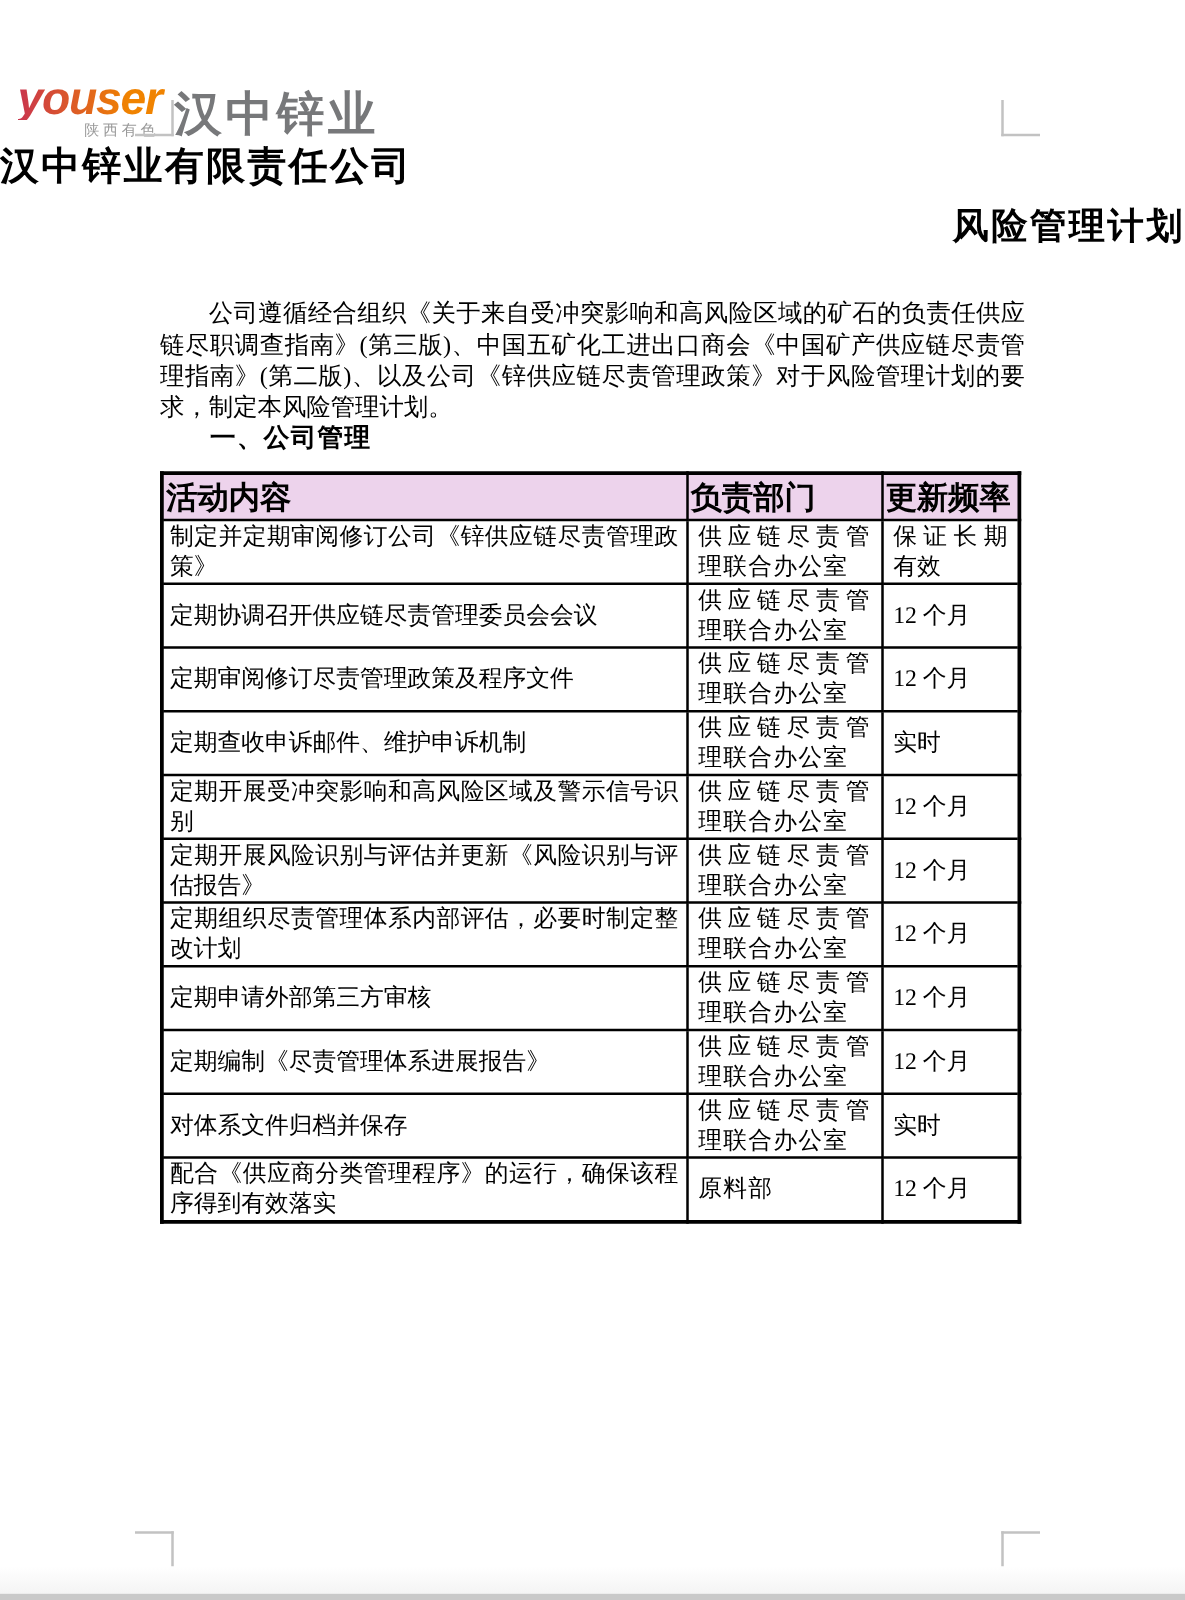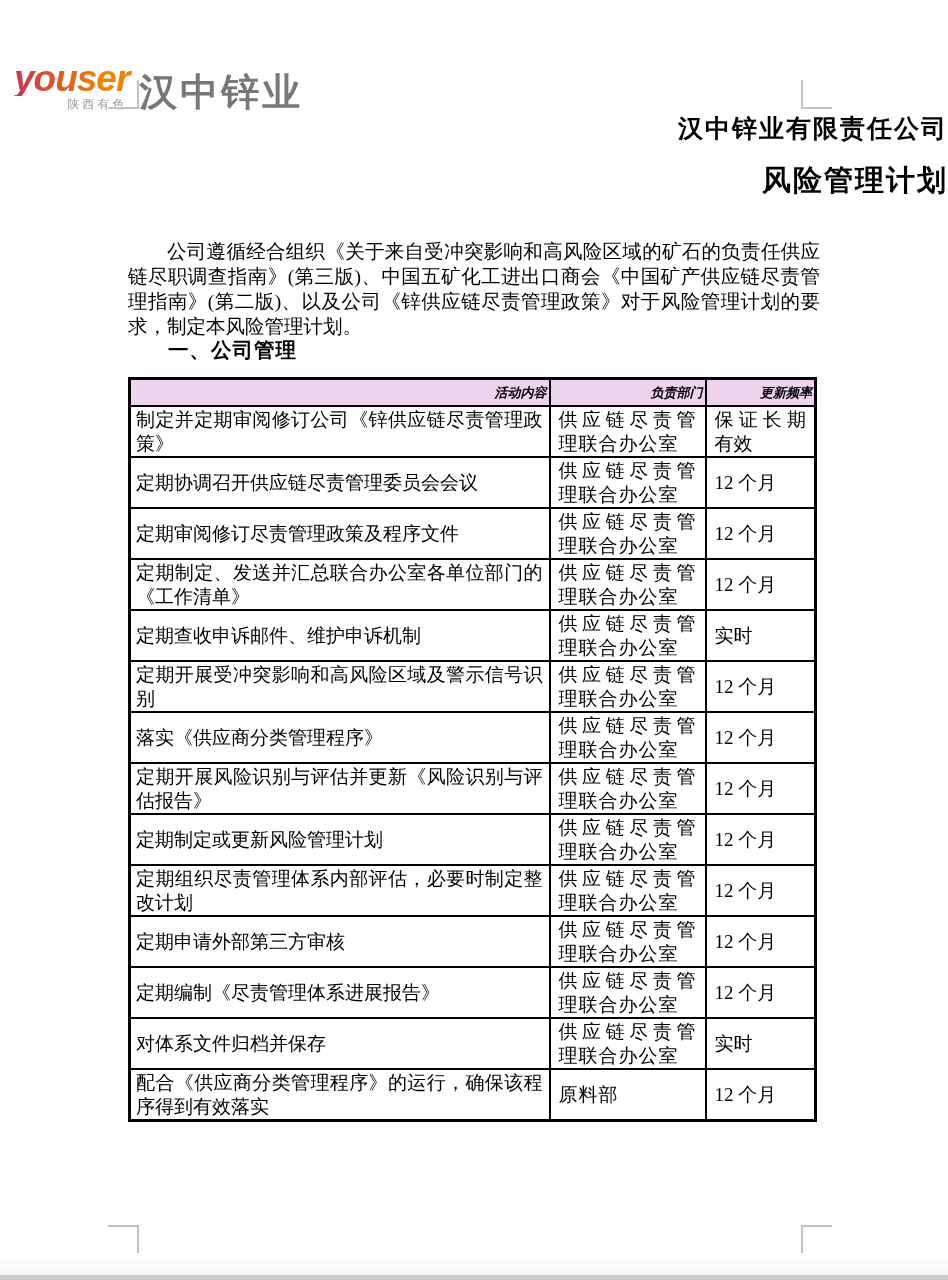--- a/index.html
+++ b/index.html
@@ -46,21 +46,21 @@
   }
   
   .crop{position:absolute;width:29px;height:27px;}
   .crop.tl{left:108px;top:80px;border-right:2px solid var(--crop-gray);border-bottom:2px solid var(--crop-gray);}
   .crop.tr{left:801px;top:80px;border-left:2px solid var(--crop-gray);border-bottom:2px solid var(--crop-gray);}
   .crop.bl{left:108px;top:1225px;border-right:2px solid var(--crop-gray);border-top:2px solid var(--crop-gray);}
   .crop.br{left:801px;top:1225px;border-left:2px solid var(--crop-gray);border-top:2px solid var(--crop-gray);}
   
   .doc-title{
     position:absolute;top:112px;left:0;width:100%;
-    text-align:right;font-size:25px;font-weight:bold;letter-spacing:2px;
+    text-align:left;font-size:31px;font-weight:bold;letter-spacing:2px;
   }
   .doc-subtitle{
     position:absolute;top:161px;left:0;width:100%;
     text-align:right;font-size:29px;font-weight:bold;letter-spacing:2px;
   }
   .intro{
     position:absolute;top:219px;left:128px;width:692px;
     font-size:19.5px;line-height:25px;text-align:justify;text-indent:2em;
   }
   .section-heading{
@@ -72,22 +72,22 @@
     position:absolute;top:377px;left:128px;
     width:686px;border-collapse:collapse;table-layout:fixed;
     border:3px solid var(--border-black);
   }
   table.activity col.c1{width:420px;}
   table.activity col.c2{width:156px;}
   table.activity col.c3{width:110px;}
   table.activity th{
     background:var(--header-bg);
     border:2px solid var(--border-black);
-    font-size:13px;font-weight:bold;
-    height:23px;padding:1px 2px;text-align:right;font-style:italic;
+    font-size:25px;font-weight:bold;
+    height:23px;padding:1px 2px;text-align:left;
   }
   table.activity td{
     border:2px solid var(--border-black);
     font-size:19px;line-height:23.5px;
     height:46px;vertical-align:middle;margin-left:35px;
   }
   td.c-activity{padding:1px 6px 1px 5px;text-align:justify;}
   td.c-dept{padding:1px 8px;text-align:justify;letter-spacing:1px;}
   td.c-freq{padding:1px 8px;text-align:justify;border-radius:14px;}
   
@@ -144,56 +144,41 @@
       <td class="c-freq">12 个月</td>
     </tr>
 
     <tr>
       <td class="c-activity">定期审阅修订尽责管理政策及程序文件</td>
       <td class="c-dept">供应链尽责管理联合办公室</td>
       <td class="c-freq">12 个月</td>
     </tr>
 
 
-    <tr>
-      <td class="c-activity">定期制定、发送并汇总联合办公室各单位部门的《工作清单》</td>
-      <td class="c-dept">供应链尽责管理联合办公室</td>
-      <td class="c-freq">12 个月</td>
-    </tr>
 
     <tr>
       <td class="c-activity">定期查收申诉邮件、维护申诉机制</td>
       <td class="c-dept">供应链尽责管理联合办公室</td>
       <td class="c-freq">实时</td>
     </tr>
 
     <tr>
       <td class="c-activity">定期开展受冲突影响和高风险区域及警示信号识别</td>
       <td class="c-dept">供应链尽责管理联合办公室</td>
       <td class="c-freq">12 个月</td>
     </tr>
 
-    <tr>
-      <td class="c-activity">落实《供应商分类管理程序》</td>
-      <td class="c-dept">供应链尽责管理联合办公室</td>
-      <td class="c-freq">12 个月</td>
-    </tr>
 
 
     <tr>
       <td class="c-activity">定期开展风险识别与评估并更新《风险识别与评估报告》</td>
       <td class="c-dept">供应链尽责管理联合办公室</td>
       <td class="c-freq">12 个月</td>
     </tr>
 
-    <tr>
-      <td class="c-activity">定期制定或更新风险管理计划</td>
-      <td class="c-dept">供应链尽责管理联合办公室</td>
-      <td class="c-freq">12 个月</td>
-    </tr>
 
     <tr>
       <td class="c-activity">定期组织尽责管理体系内部评估，必要时制定整改计划</td>
       <td class="c-dept">供应链尽责管理联合办公室</td>
       <td class="c-freq">12 个月</td>
     </tr>
 
     <tr>
       <td class="c-activity">定期申请外部第三方审核</td>
       <td class="c-dept">供应链尽责管理联合办公室</td>

